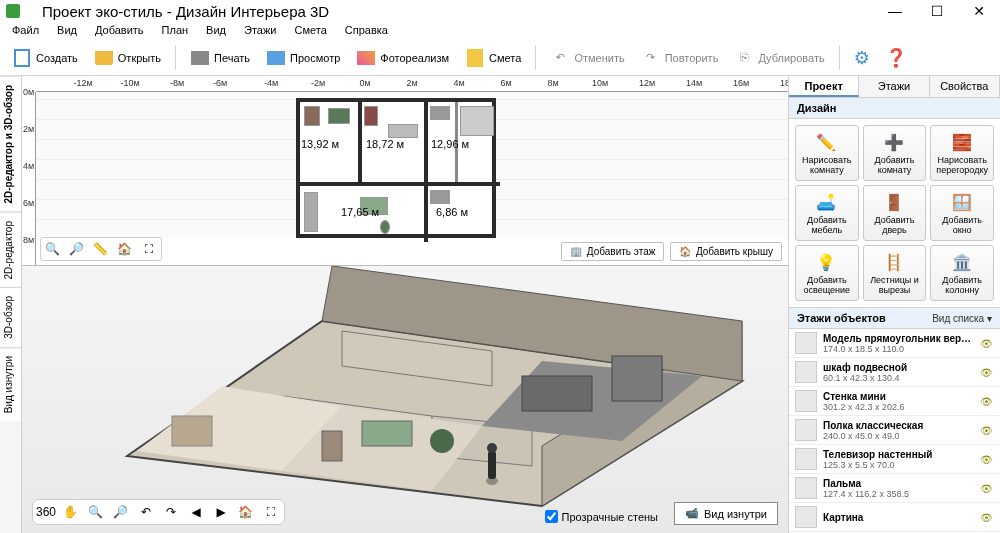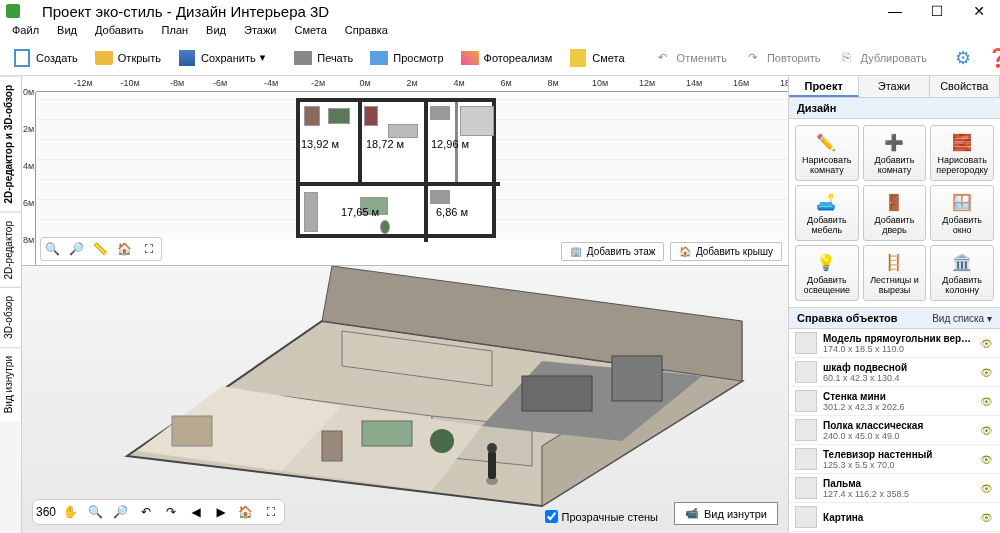--- a/index.html
+++ b/index.html
@@ -122,23 +122,20 @@
         <span class="ic-new"></span>
       </span>
       <span>Создать</span>
     </div>
   <div class="tbtn">
       <span class="ticon">
         <span class="ic-open"></span>
       </span>
       <span>Открыть</span>
     </div>
-  <div class="tbtn"><span class="ticon">
-        <span class="ic-save"></span>
-      </span><span>Сохранить</span> ▾</div>
   <div class="sep"></div>
   <div class="tbtn">
       <span class="ticon">
         <span class="ic-print"></span>
       </span>
       <span>Печать</span>
     </div>
   <div class="tbtn">
       <span class="ticon">
         <span class="ic-view"></span>
@@ -348,21 +345,21 @@
         <div class="design-btn">
           <div class="dicon">🪜</div>
           <div>Лестницы и вырезы</div>
         </div>
         <div class="design-btn">
           <div class="dicon">🏛️</div>
           <div>Добавить колонну</div>
         </div>
       </div>
     <div class="objlist-hdr">
-      <span>Справка объектов</span>
+      <span>Этажи объектов</span>
       <span class="viewmode"><span>Вид списка</span> ▾</span>
     </div>
     <div class="objlist" id="objlist">
         <div class="obj-item">
           <div class="thumb"></div>
           <div class="info">
             <div class="objname">Модель прямоугольник вертик...</div>
             <div class="dims">174.0 x 18.5 x 110.0</div>
           </div>
           <div class="eye">👁</div>

